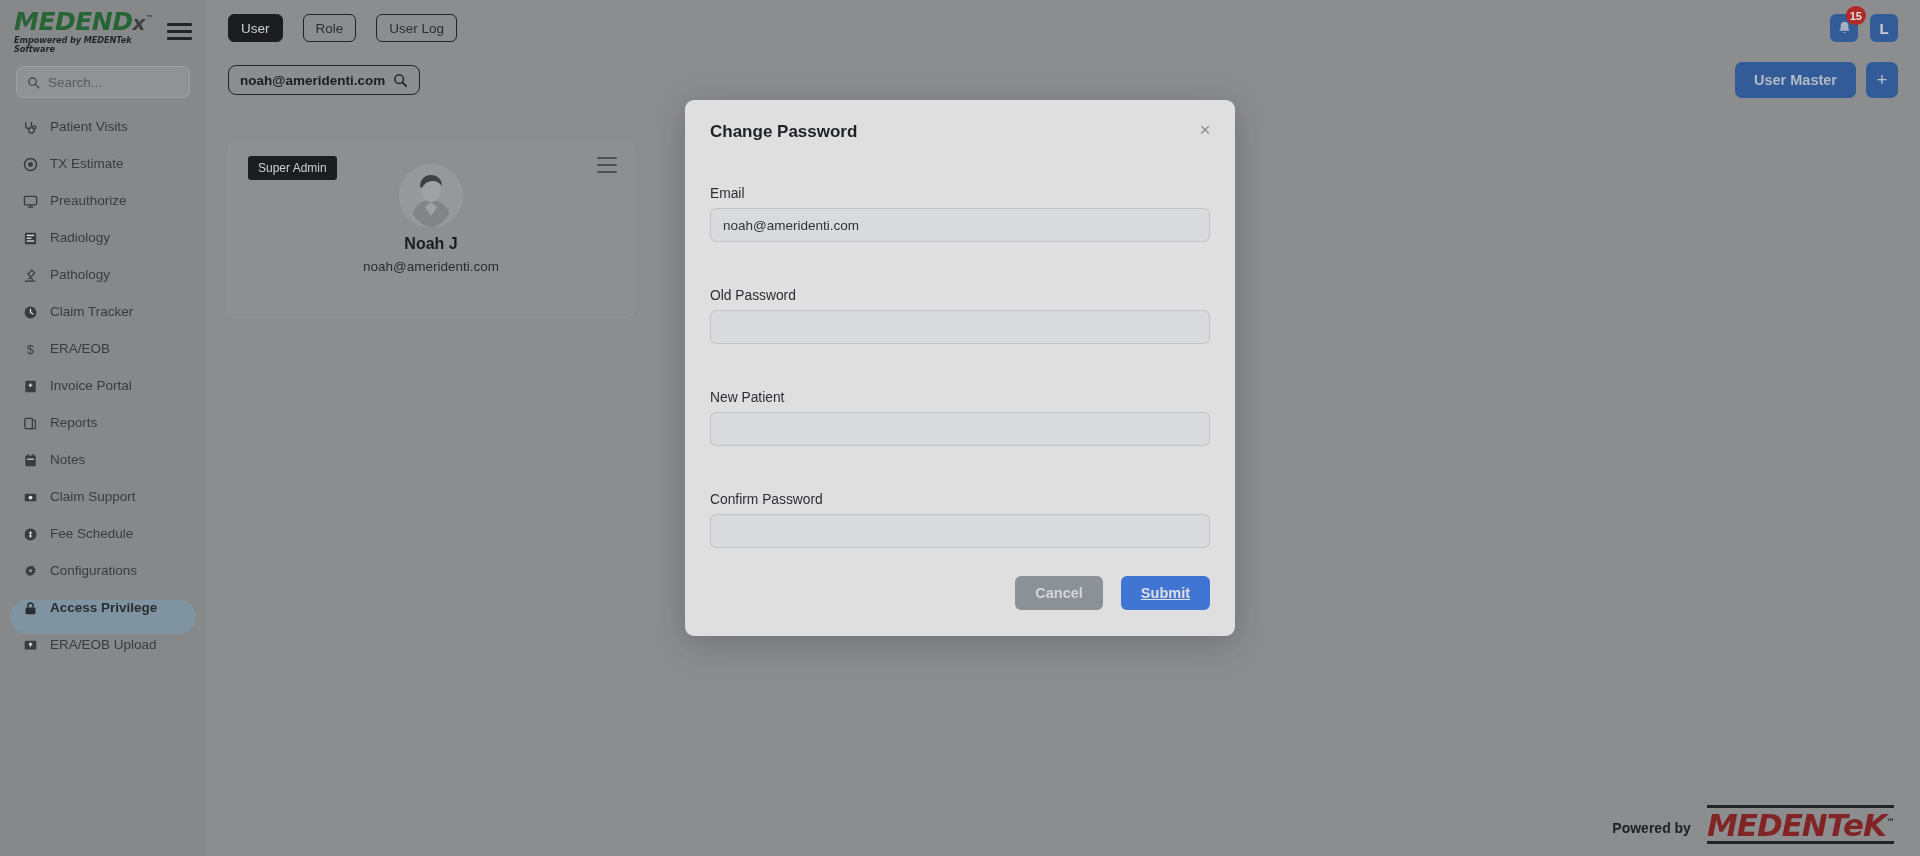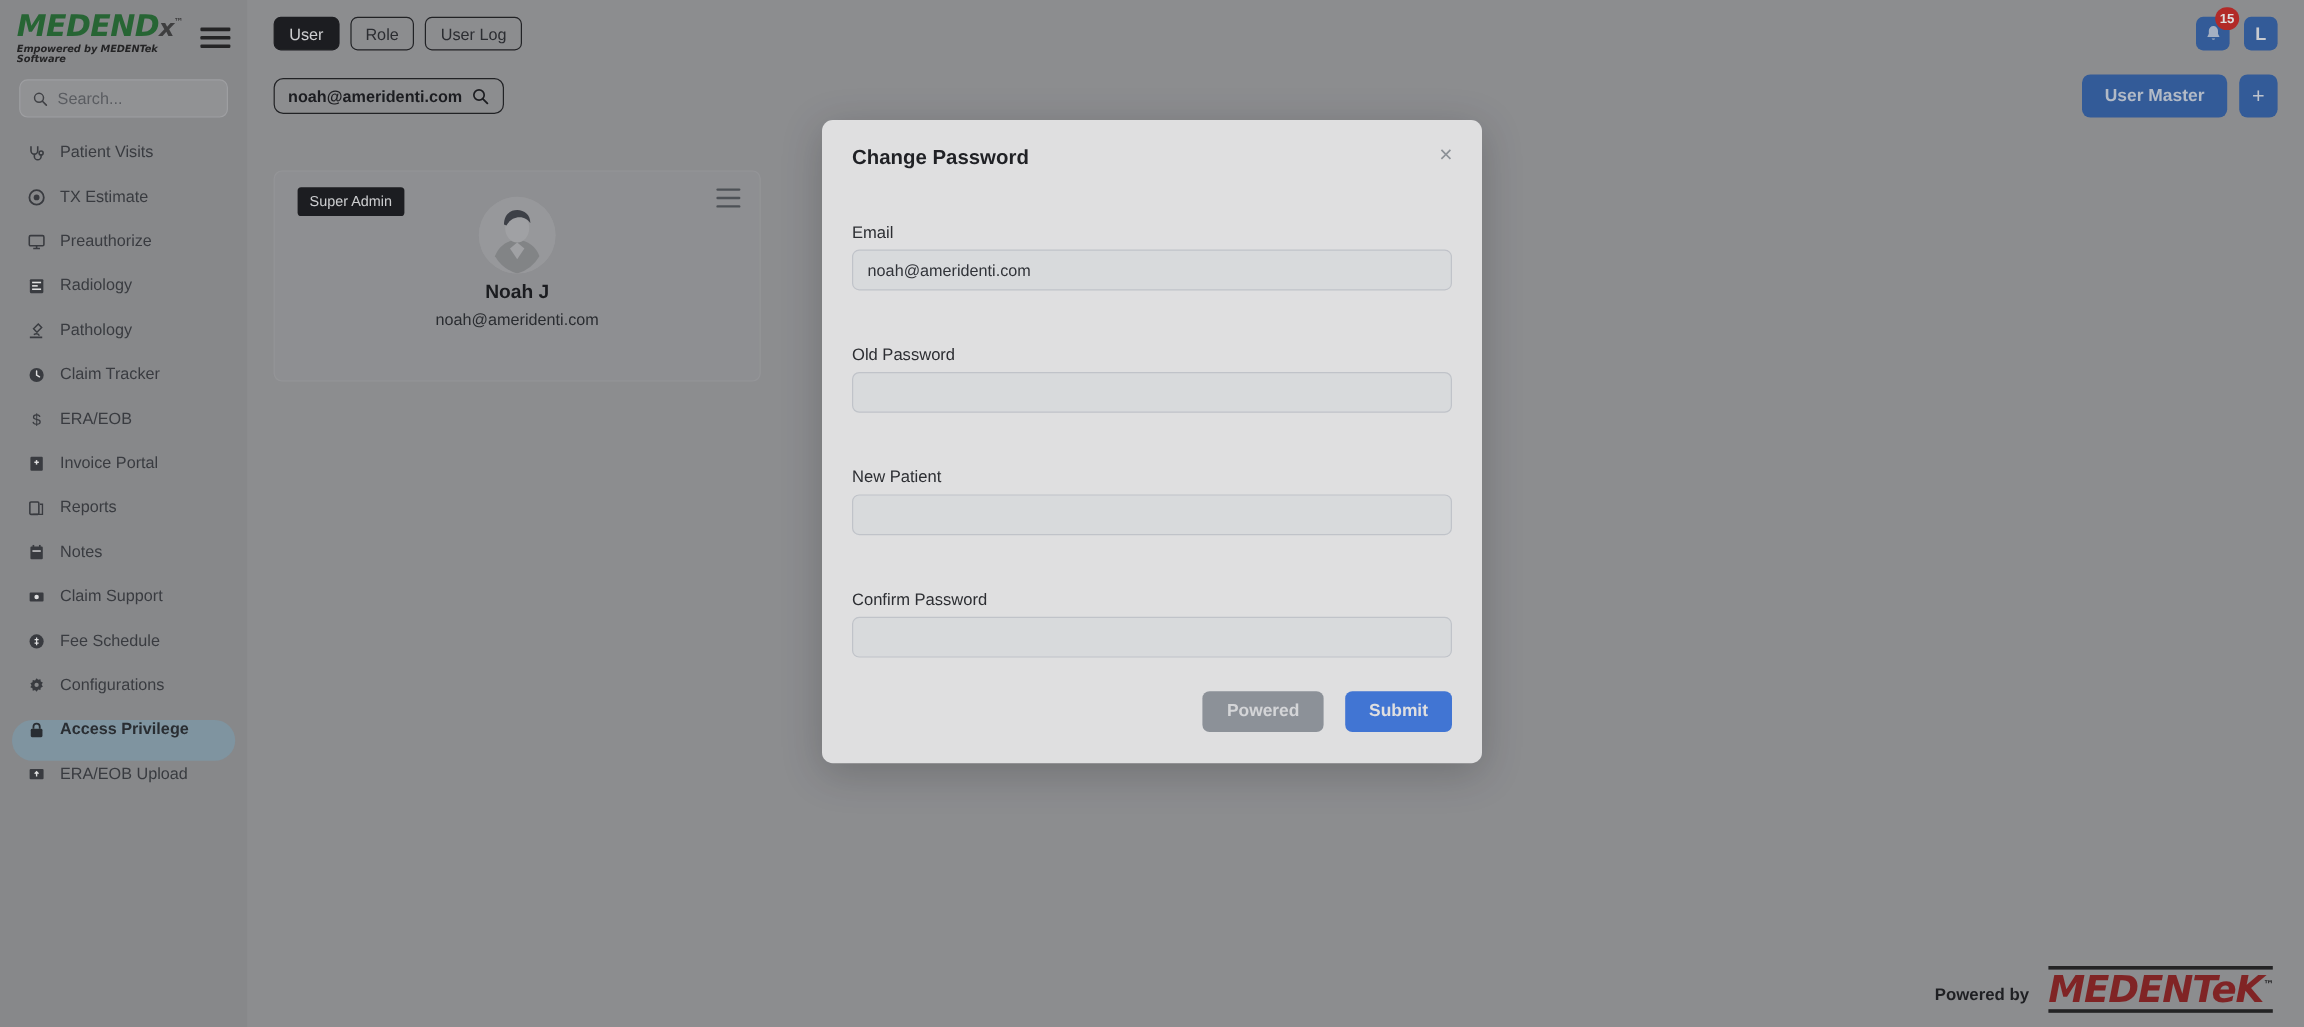--- a/index.html
+++ b/index.html
@@ -67,21 +67,21 @@
   }
   .nav-item .ico { width: 16px; height: 16px; flex: 0 0 16px; display: flex; align-items: center; justify-content: center; }
   .nav-item .ico svg { width: 15px; height: 15px; display: block; }
   .nav-item.active { background: #8aa4b1; font-weight: bold; color: #22262b; }
 
   
   .topbar {
     position: absolute; left: 206px; top: 0; right: 0; height: 56px;
     display: flex; align-items: center; padding: 0 22px 0 22px;
   }
-  .tabs { display: flex; gap: 9px; }
+  .tabs { display: flex; gap: 20px; }
   .tab {
     height: 28px; padding: 0 12px; border-radius: 6px;
     display: flex; align-items: center; justify-content: center;
     font-size: 13.5px; color: #24262a; cursor: pointer;
     border: 1.6px solid #18191b; background: transparent;
   }
   .tab.active { background: #121316; color: #e9eaec; border-color: #121316; }
 
   .topbar-right { margin-left: auto; display: flex; align-items: center; gap: 12px; }
   .icon-btn {
@@ -208,21 +208,21 @@
     display: flex; justify-content: flex-end; gap: 18px; margin-top: 14px;
   }
   .btn-cancel {
     height: 34px; min-width: 78px; padding: 0 20px; border: 0; border-radius: 6px;
     background: #9aa0a8; color: #f2f3f5; font-size: 14.5px; font-weight: bold;
     cursor: pointer; font-family: "Liberation Sans", sans-serif;
   }
   .btn-submit {
     height: 34px; min-width: 78px; padding: 0 20px; border: 0; border-radius: 6px;
     background: #3f7ef0; color: #ffffff; font-size: 14.5px; font-weight: bold;
-    cursor: pointer; font-family: "Liberation Sans", sans-serif;
+    cursor: pointer; font-family: "Liberation Sans", sans-serif; text-decoration: underline;
   }
 </style>
 </head>
 <body>
 
 <div id="app">
 
   <aside class="sidebar">
     <div class="brand-row">
       <div class="logo">
@@ -483,18 +483,18 @@
         <div class="field-label">New Patient</div>
         <input class="field-input" type="password" value="" style="">
       </div>
       <div class="field-block">
         <div class="field-label">Confirm Password</div>
         <input class="field-input" type="password" value="" style="">
       </div>
     </div>
 
     <div class="modal-actions">
-      <button class="btn-cancel">Powered</button>
+      <button class="btn-cancel">Cancel</button>
       <button class="btn-submit">Submit</button>
     </div>
   </div>
 
 </div>
 
 </body></html>

